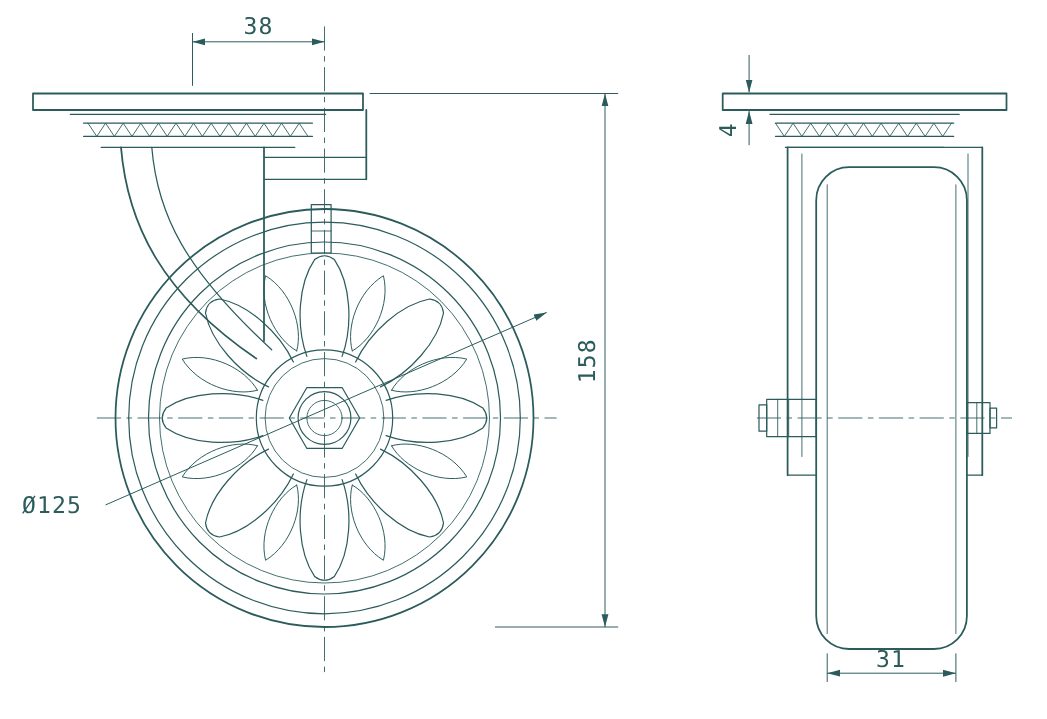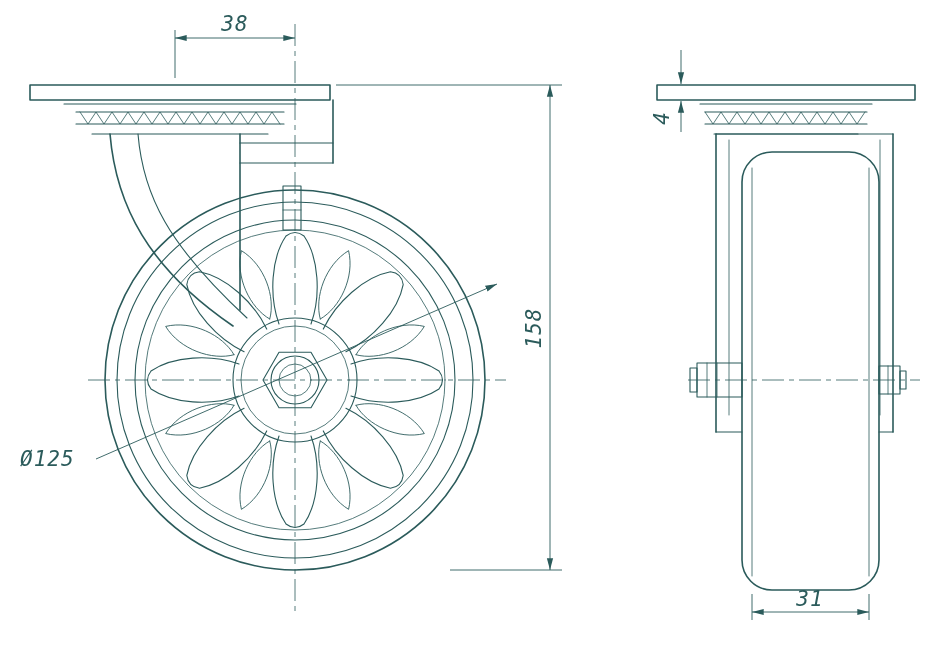--- a/index.html
+++ b/index.html
@@ -1,17 +1,17 @@
 <!DOCTYPE html>
 <html><head>
 <meta charset="utf-8">
 <style>
   html,body{margin:0;padding:0;background:#ffffff;}
   .stage{position:relative;width:952px;height:654px;background:#ffffff;overflow:hidden;
-         font-family:"DejaVu Sans Mono","Liberation Mono",monospace;font-style:italic;}
+         font-family:"DejaVu Sans Mono","Liberation Mono",monospace;}
   svg{display:block;}
   .ln{stroke:#2b5b5b;fill:none;stroke-width:1.1;stroke-linecap:round;stroke-linejoin:round;}
   .thick{stroke-width:1.6;}
   .thin{stroke-width:0.8;}
   .cl{stroke:#2b5b5b;fill:none;stroke-width:0.8;stroke-dasharray:22 5 5 5;}
   .dim{stroke:#2b5b5b;fill:none;stroke-width:0.9;}
   .arrfill{fill:#2b5b5b;stroke:none;}
   text{fill:#2b5b5b;font-family:"DejaVu Sans Mono","Liberation Mono",monospace;
        font-size:21px;letter-spacing:1px;}
 </style>

